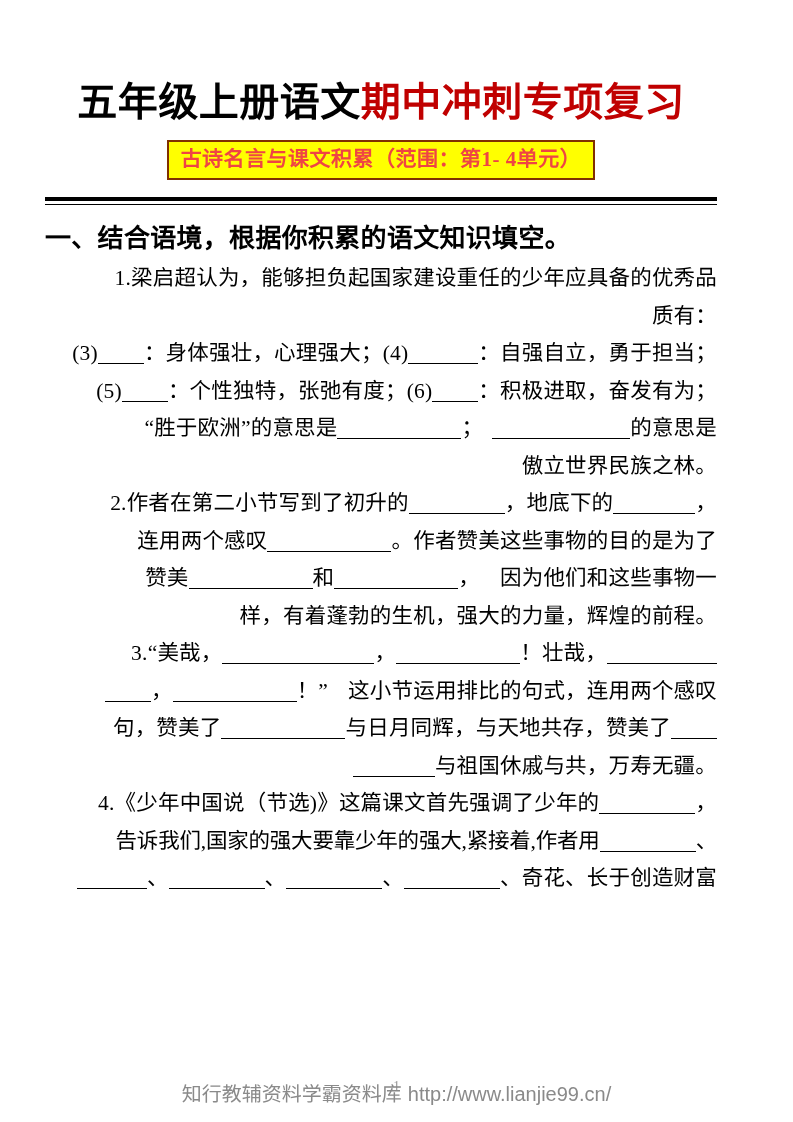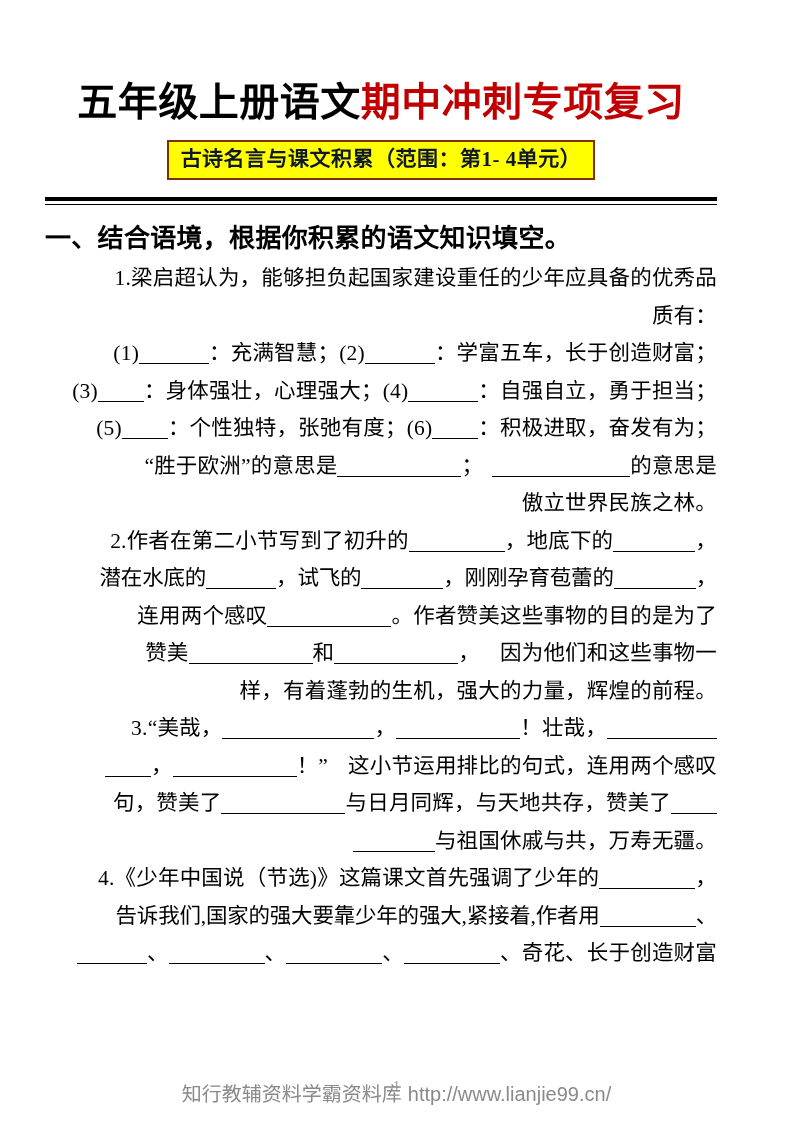--- a/index.html
+++ b/index.html
@@ -42,21 +42,21 @@
   .title-red   { color: #c00000; }
 
   .subtitle-wrap {
     display: flex;
     justify-content: center;
     margin-top: 12px;
   }
   .subtitle-box {
     background: #ffff00;
     border: 2px solid #803000;
-    color: #0f172a;
+    color: #ef4444;
     font-family: "Liberation Serif", "DejaVu Serif", serif;
     font-weight: bold;
     font-size: 21px;
     line-height: 1.35;
     padding: 3px 12px 5px 12px;
     white-space: nowrap;
     letter-spacing: 0.5px;
   }
 
   .double-rule {
@@ -148,33 +148,31 @@
 
   <hr class="double-rule">
 
   <div class="content">
 
     <div class="section-heading">一、结合语境，根据你积累的语文知识填空。</div>
 
     <div class="q-line">1.梁启超认为，能够担负起国家建设重任的少年应具备的优秀品</div>
     <div class="q-line">质有：</div>
 
-    <div class="q-line"><span>(1)</span><span class="bl w6"></span><span>：充满智慧；</span><span>(2)</span><span class="bl w6"></span><span>：学富五车，长于创造财富；</span></div>
 
     <div class="q-line"><span>(3)</span><span class="bl w4"></span><span>：身体强壮，心理强大；</span><span>(4)</span><span class="bl w6"></span><span>：自强自立，勇于担当；</span></div>
 
     <div class="q-line"><span>(5)</span><span class="bl w4"></span><span>：个性独特，张弛有度；</span><span>(6)</span><span class="bl w4"></span><span>：积极进取，奋发有为；</span></div>
 
     <div class="q-line"><span>“胜于欧洲”的意思是</span><span class="bl w10"></span><span>；</span><span class="sp-sm"></span><span class="bl w11"></span><span>的意思是</span></div>
 
     <div class="q-line">傲立世界民族之林。</div>
 
     <div class="q-line"><span>2.作者在第二小节写到了初升的</span><span class="bl w8"></span><span>，地底下的</span><span class="bl w7"></span><span>，</span></div>
 
-    <div class="q-line tight"><span>潜在水底的</span><span class="bl w6"></span><span>，试飞的</span><span class="bl w7"></span><span>，刚刚孕育苞蕾的</span><span class="bl w7"></span><span>，</span></div>
 
     <div class="q-line"><span>连用两个感叹</span><span class="bl w10"></span><span>。作者赞美这些事物的目的是为了</span></div>
 
     <div class="q-line"><span>赞美</span><span class="bl w10"></span><span>和</span><span class="bl w10"></span><span>，</span><span class="sp-md"></span><span>因为他们和这些事物一</span></div>
 
     <div class="q-line">样，有着蓬勃的生机，强大的力量，辉煌的前程。</div>
 
     <div class="q-line"><span>3.“美哉，</span><span class="bl w12"></span><span>，</span><span class="bl w10"></span><span>！壮哉，</span><span class="bl w9"></span></div>
 
     <div class="q-line"><span class="bl w4"></span><span>，</span><span class="bl w10"></span><span>！”</span><span class="sp-md"></span><span>这小节运用排比的句式，连用两个感叹</span></div>

